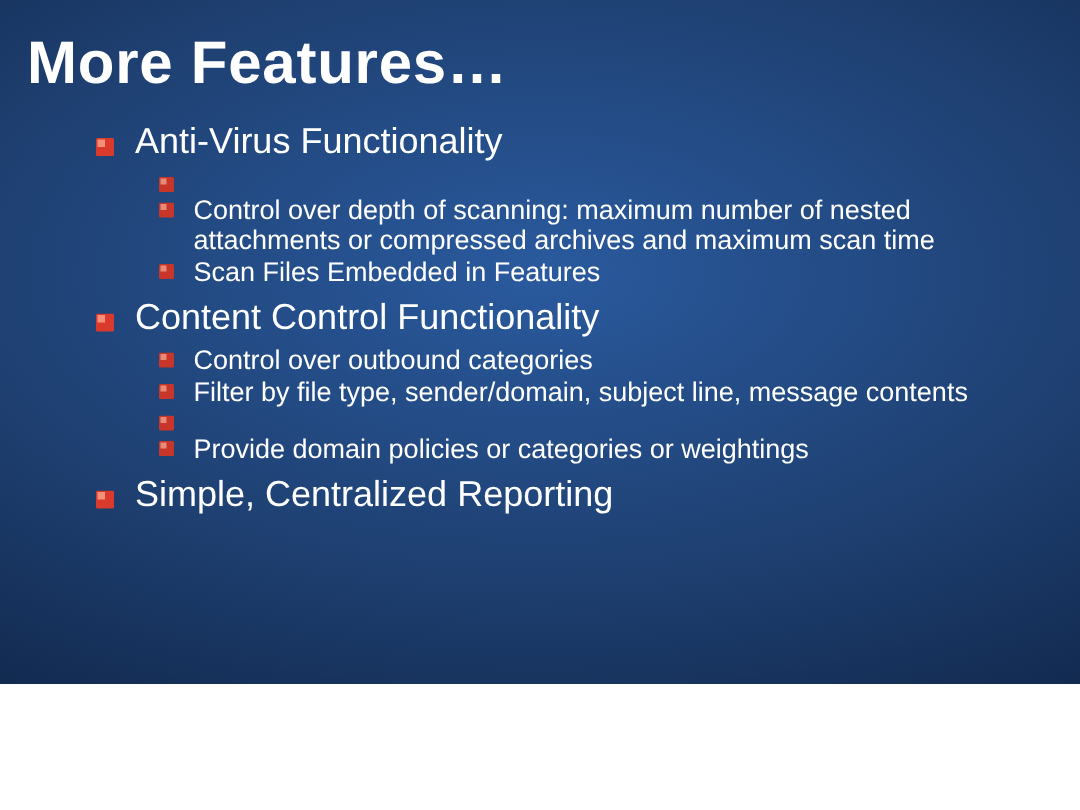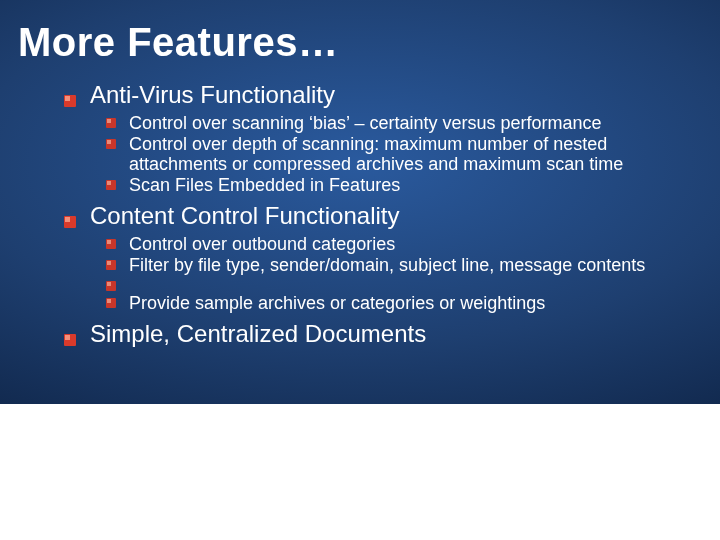--- a/index.html
+++ b/index.html
@@ -5,21 +5,21 @@
   html, body {
     margin: 0;
     padding: 0;
     width: 720px;
     height: 540px;
     overflow: hidden;
     font-family: Arial, Helvetica, sans-serif;
   }
   .slide {
     width: 720px;
-    height: 404px;
+    height: 456px;
     background: radial-gradient(ellipse 120% 100% at 50% 40%, #2a5a9e 0%, #1e3f70 45%, #0f2548 80%, #081730 100%);
     color: #ffffff;
     box-sizing: border-box;
     padding: 20px 34px 0 18px;
     position: relative;
   }
   .title {
     font-size: 40px;
     font-weight: bold;
     color: #ffffff;
@@ -29,21 +29,21 @@
   .level1 {
     margin-left: 46px;
     margin-right: 30px;
   }
   .level2 {
     margin-left: 88px;
     margin-right: 30px;
   }
   .item1 {
     display: flex;
-    align-items: flex-end;
+    align-items: center;
     margin-bottom: 4px;
   }
   .item1 .bullet {
     flex: 0 0 16px;
     margin-top: 8px;
     margin-right: 10px;
   }
   .item1 .text {
     font-size: 24px;
     line-height: 1.15;
@@ -85,21 +85,20 @@
     </div>
   </div>
   <div class="level2">
     <div class="item2">
         <span class="bullet">
           <svg class="bul" width="11" height="11">
             <rect width="10" height="10" rx="1" fill="#c8362a"></rect>
             <rect x="1" y="1" width="4" height="4" fill="#e88a78"></rect>
           </svg>
         </span>
-        <span class="text">Control over scanning ‘bias’ – certainty versus performance</span>
       </div>
     <div class="item2">
         <span class="bullet">
           <svg class="bul" width="11" height="11">
             <rect width="10" height="10" rx="1" fill="#c8362a"></rect>
             <rect x="1" y="1" width="4" height="4" fill="#e88a78"></rect>
           </svg>
         </span>
         <span class="text">Control over depth of scanning: maximum number of nested attachments or compressed archives and maximum scan time</span>
       </div>
@@ -154,31 +153,31 @@
           </svg>
         </span>
       </div>
     <div class="item2">
         <span class="bullet">
           <svg class="bul" width="11" height="11">
             <rect width="10" height="10" rx="1" fill="#c8362a"></rect>
             <rect x="1" y="1" width="4" height="4" fill="#e88a78"></rect>
           </svg>
         </span>
-        <span class="text">Provide sample archives or categories or weightings</span>
+        <span class="text">Provide domain policies or categories or weightings</span>
       </div>
   </div>
 
   <div class="gap"></div>
 
   <div class="level1">
     <div class="item1">
       <span class="bullet">
         <svg class="bul" width="14" height="14">
             <rect x="0" y="0" width="12" height="12" rx="1" fill="#d93a2b"></rect>
             <rect x="1" y="1" width="5" height="5" fill="#f58f7a"></rect>
           </svg>
       </span>
-      <span class="text">Simple, Centralized Documents</span>
+      <span class="text">Simple, Centralized Reporting</span>
     </div>
   </div>
 
 </div>
 
 </body></html>

